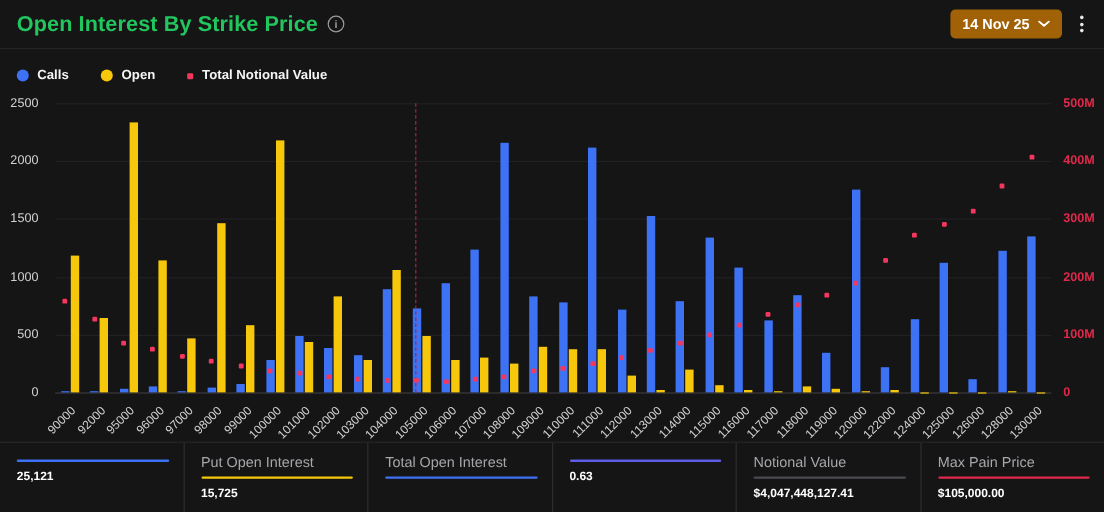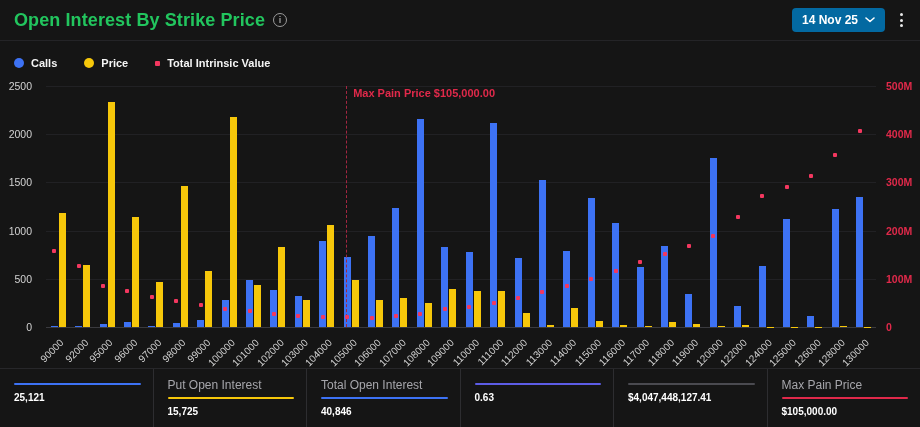--- a/index.html
+++ b/index.html
@@ -10,21 +10,21 @@
   
   .header{height:41px;flex:0 0 41px;display:flex;align-items:center;justify-content:space-between;
           padding:0 14px;border-bottom:1px solid #242427;box-sizing:border-box;}
   .header-left{display:flex;align-items:center;gap:8px;}
   .title{font-size:18px;font-weight:700;color:#22c55e;letter-spacing:.1px;}
   .info-icon{width:14px;height:14px;border:1.2px solid #9c9c9c;border-radius:50%;
              display:inline-flex;align-items:center;justify-content:center;color:#9c9c9c;
              font-size:9px;font-weight:700;box-sizing:border-box;cursor:pointer;}
   .info-icon::before{content:"i";line-height:1;}
   .header-right{display:flex;align-items:center;gap:12px;}
-  .date-pill{background:#0369a1;border-radius:4px;padding:5px 10px;display:flex;align-items:center;
+  .date-pill{background:#a16207;border-radius:4px;padding:5px 10px;display:flex;align-items:center;
              gap:7px;font-size:12px;font-weight:700;color:#fff;cursor:pointer;}
   .kebab{display:flex;flex-direction:column;gap:2.5px;padding:3px;cursor:pointer;}
   .kebab i{width:3px;height:3px;border-radius:50%;background:#e8e8e8;display:block;}
 
   
   .legend{flex:0 0 28px;display:flex;align-items:center;gap:27px;padding:8px 0 0 14px;}
   .legend-item{display:flex;align-items:center;gap:7px;cursor:pointer;}
   .legend-label{font-size:11px;font-weight:700;color:#f5f5f5;}
   .marker-circle{width:10px;height:10px;border-radius:50%;}
   .marker-square{width:5px;height:5px;border-radius:1px;}
@@ -82,40 +82,39 @@
     </div>
   </div>
 
   <div class="legend">
       <div class="legend-item">
         <div class="marker-circle" style="background: rgb(61, 114, 244);"></div>
         <div class="legend-label">Calls</div>
       </div>
       <div class="legend-item">
         <div class="marker-circle" style="background: rgb(246, 199, 10);"></div>
-        <div class="legend-label">Price</div>
+        <div class="legend-label">Open</div>
       </div>
       <div class="legend-item">
         <div class="marker-square" style="background: rgb(243, 55, 95);"></div>
-        <div class="legend-label">Total Intrinsic Value</div>
+        <div class="legend-label">Total Notional Value</div>
       </div>
     </div>
 
   <div class="chart-section">
     <div class="left-gutter">
         <div class="tick-left" style="top: 100%;">0</div>
         <div class="tick-left" style="top: 80%;">500</div>
         <div class="tick-left" style="top: 60%;">1000</div>
         <div class="tick-left" style="top: 40%;">1500</div>
         <div class="tick-left" style="top: 20%;">2000</div>
         <div class="tick-left" style="top: 0%;">2500</div>
       </div>
     <div class="plot">
       <div class="maxpain-line" style="left: calc(36.7647% - 5px);"></div>
-      <div class="maxpain-label" style="left: calc(36.7647% + 2px); color: rgb(224, 41, 74);">Max Pain Price $105,000.00</div>
     <div class="gridline" style="top: 80%;"></div>
         <div class="gridline" style="top: 60%;"></div>
         <div class="gridline" style="top: 40%;"></div>
         <div class="gridline" style="top: 20%;"></div>
         <div class="gridline" style="top: 0%;"></div>
         <div class="bar-group" style="left: 0%; width: 2.94118%;">
           <div class="bar" style="height: 0.4%; background: rgb(61, 114, 244);"></div>
           <div class="bar" style="height: 47.2%; background: rgb(246, 199, 10);"></div>
         </div>
         <div class="dot" style="left: calc(1.47059% - 6px); bottom: 31.6%; background: rgb(243, 55, 95);"></div>
@@ -405,27 +404,27 @@
         <div class="stat-value">25,121</div>
       </div>
       <div class="stat-col">
         <div class="stat-label">Put Open Interest</div>
         <div class="stat-underline" style="background: rgb(246, 199, 10);"></div>
         <div class="stat-value">15,725</div>
       </div>
       <div class="stat-col">
         <div class="stat-label">Total Open Interest</div>
         <div class="stat-underline" style="background: rgb(61, 114, 244);"></div>
-        <div class="stat-value">40,846</div>
       </div>
       <div class="stat-col">
         <div class="stat-underline" style="background: rgb(92, 92, 230);"></div>
         <div class="stat-value">0.63</div>
       </div>
       <div class="stat-col">
+        <div class="stat-label">Notional Value</div>
         <div class="stat-underline" style="background: rgb(74, 74, 80);"></div>
         <div class="stat-value">$4,047,448,127.41</div>
       </div>
       <div class="stat-col">
         <div class="stat-label">Max Pain Price</div>
         <div class="stat-underline" style="background: rgb(224, 41, 74);"></div>
         <div class="stat-value">$105,000.00</div>
       </div>
     </div>
 

